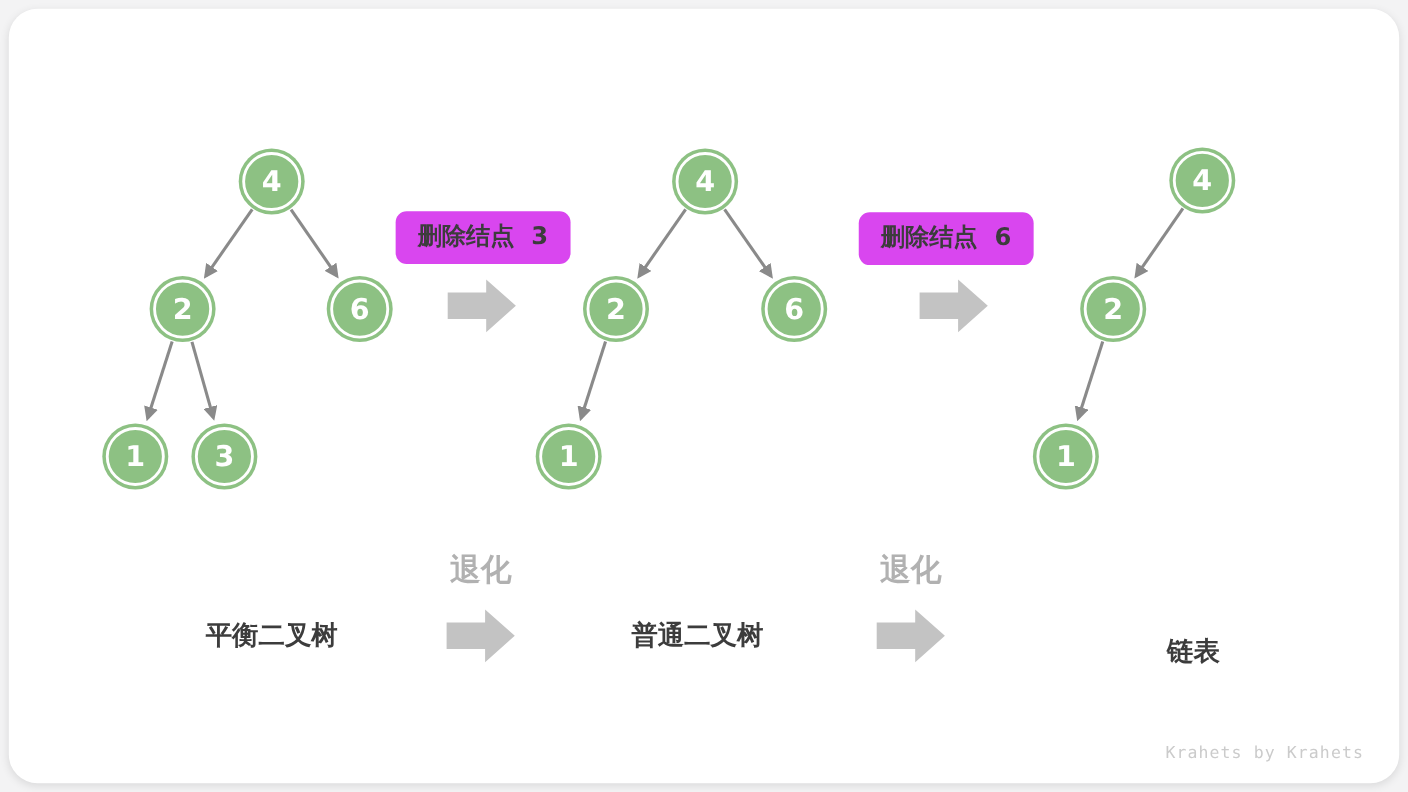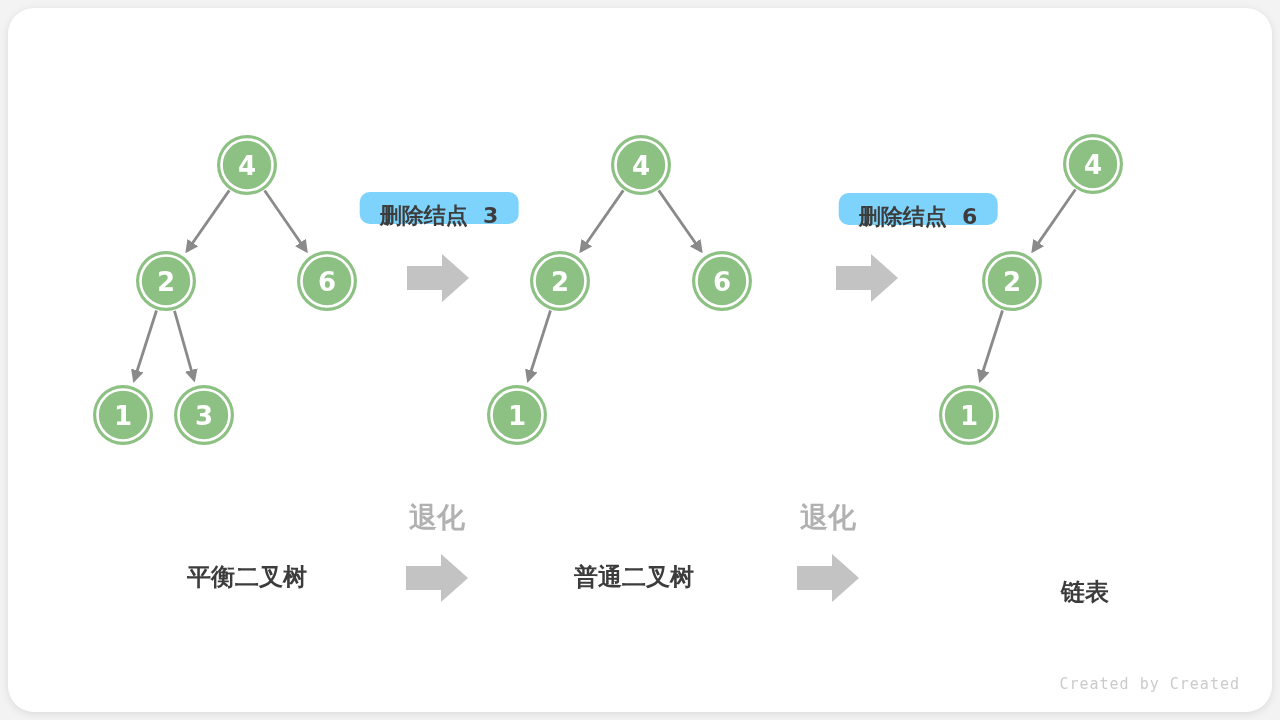--- a/index.html
+++ b/index.html
@@ -11,27 +11,27 @@
   }
   .stage{position:relative;width:1280px;height:720px;}
   .card{
     position:absolute;left:8px;top:8px;right:8px;bottom:8px;
     background:#ffffff;border-radius:26px;
     box-shadow:0 2px 8px rgba(0,0,0,0.10);
   }
   #diagram-svg{position:absolute;left:0;top:0;width:1280px;height:720px;}
   .transition-label{
     position:absolute;transform:translateX(-50%);
-    background:#7dd3fc;color:#3c3c3c;
+    background:#d946ef;color:#3c3c3c;
     font-size:22px;font-weight:bold;
-    height:32px;line-height:48px;padding:0 20px;
+    height:48px;line-height:48px;padding:0 20px;
     border-radius:10px;white-space:pre;text-align:center;
   }
   #t0{left:439px;top:192px;}
-  #t1{left:918px;top:193px;text-align:center;}
+  #t1{left:860px;top:193px;text-align:center;}
   .tree-label{
     position:absolute;transform:translate(-50%,-50%);
     font-size:24px;font-weight:bold;color:#3c3c3c;white-space:pre;
   }
   #tl0{left:247px;top:577px;}
   #tl1{left:634px;top:577px;}
   #tl2{left:1085px;top:592px;}
   .degrade-label{
     position:absolute;transform:translate(-50%,-50%);
     font-size:28px;font-weight:bold;color:#b1b1b1;white-space:pre;
@@ -140,14 +140,14 @@
   <div class="transition-label" id="t0">删除结点  3</div>
   <div class="transition-label" id="t1">删除结点  6</div>
 
   <div class="degrade-label" id="dg0">退化</div>
   <div class="degrade-label" id="dg1">退化</div>
 
   <div class="tree-label" id="tl1">普通二叉树</div>
   <div class="tree-label" id="tl0">平衡二叉树</div>
   <div class="tree-label" id="tl2">链表</div>
 
-  <div class="watermark">Created by Created</div>
+  <div class="watermark">Krahets by Krahets</div>
 </div>
 
 </body></html>

